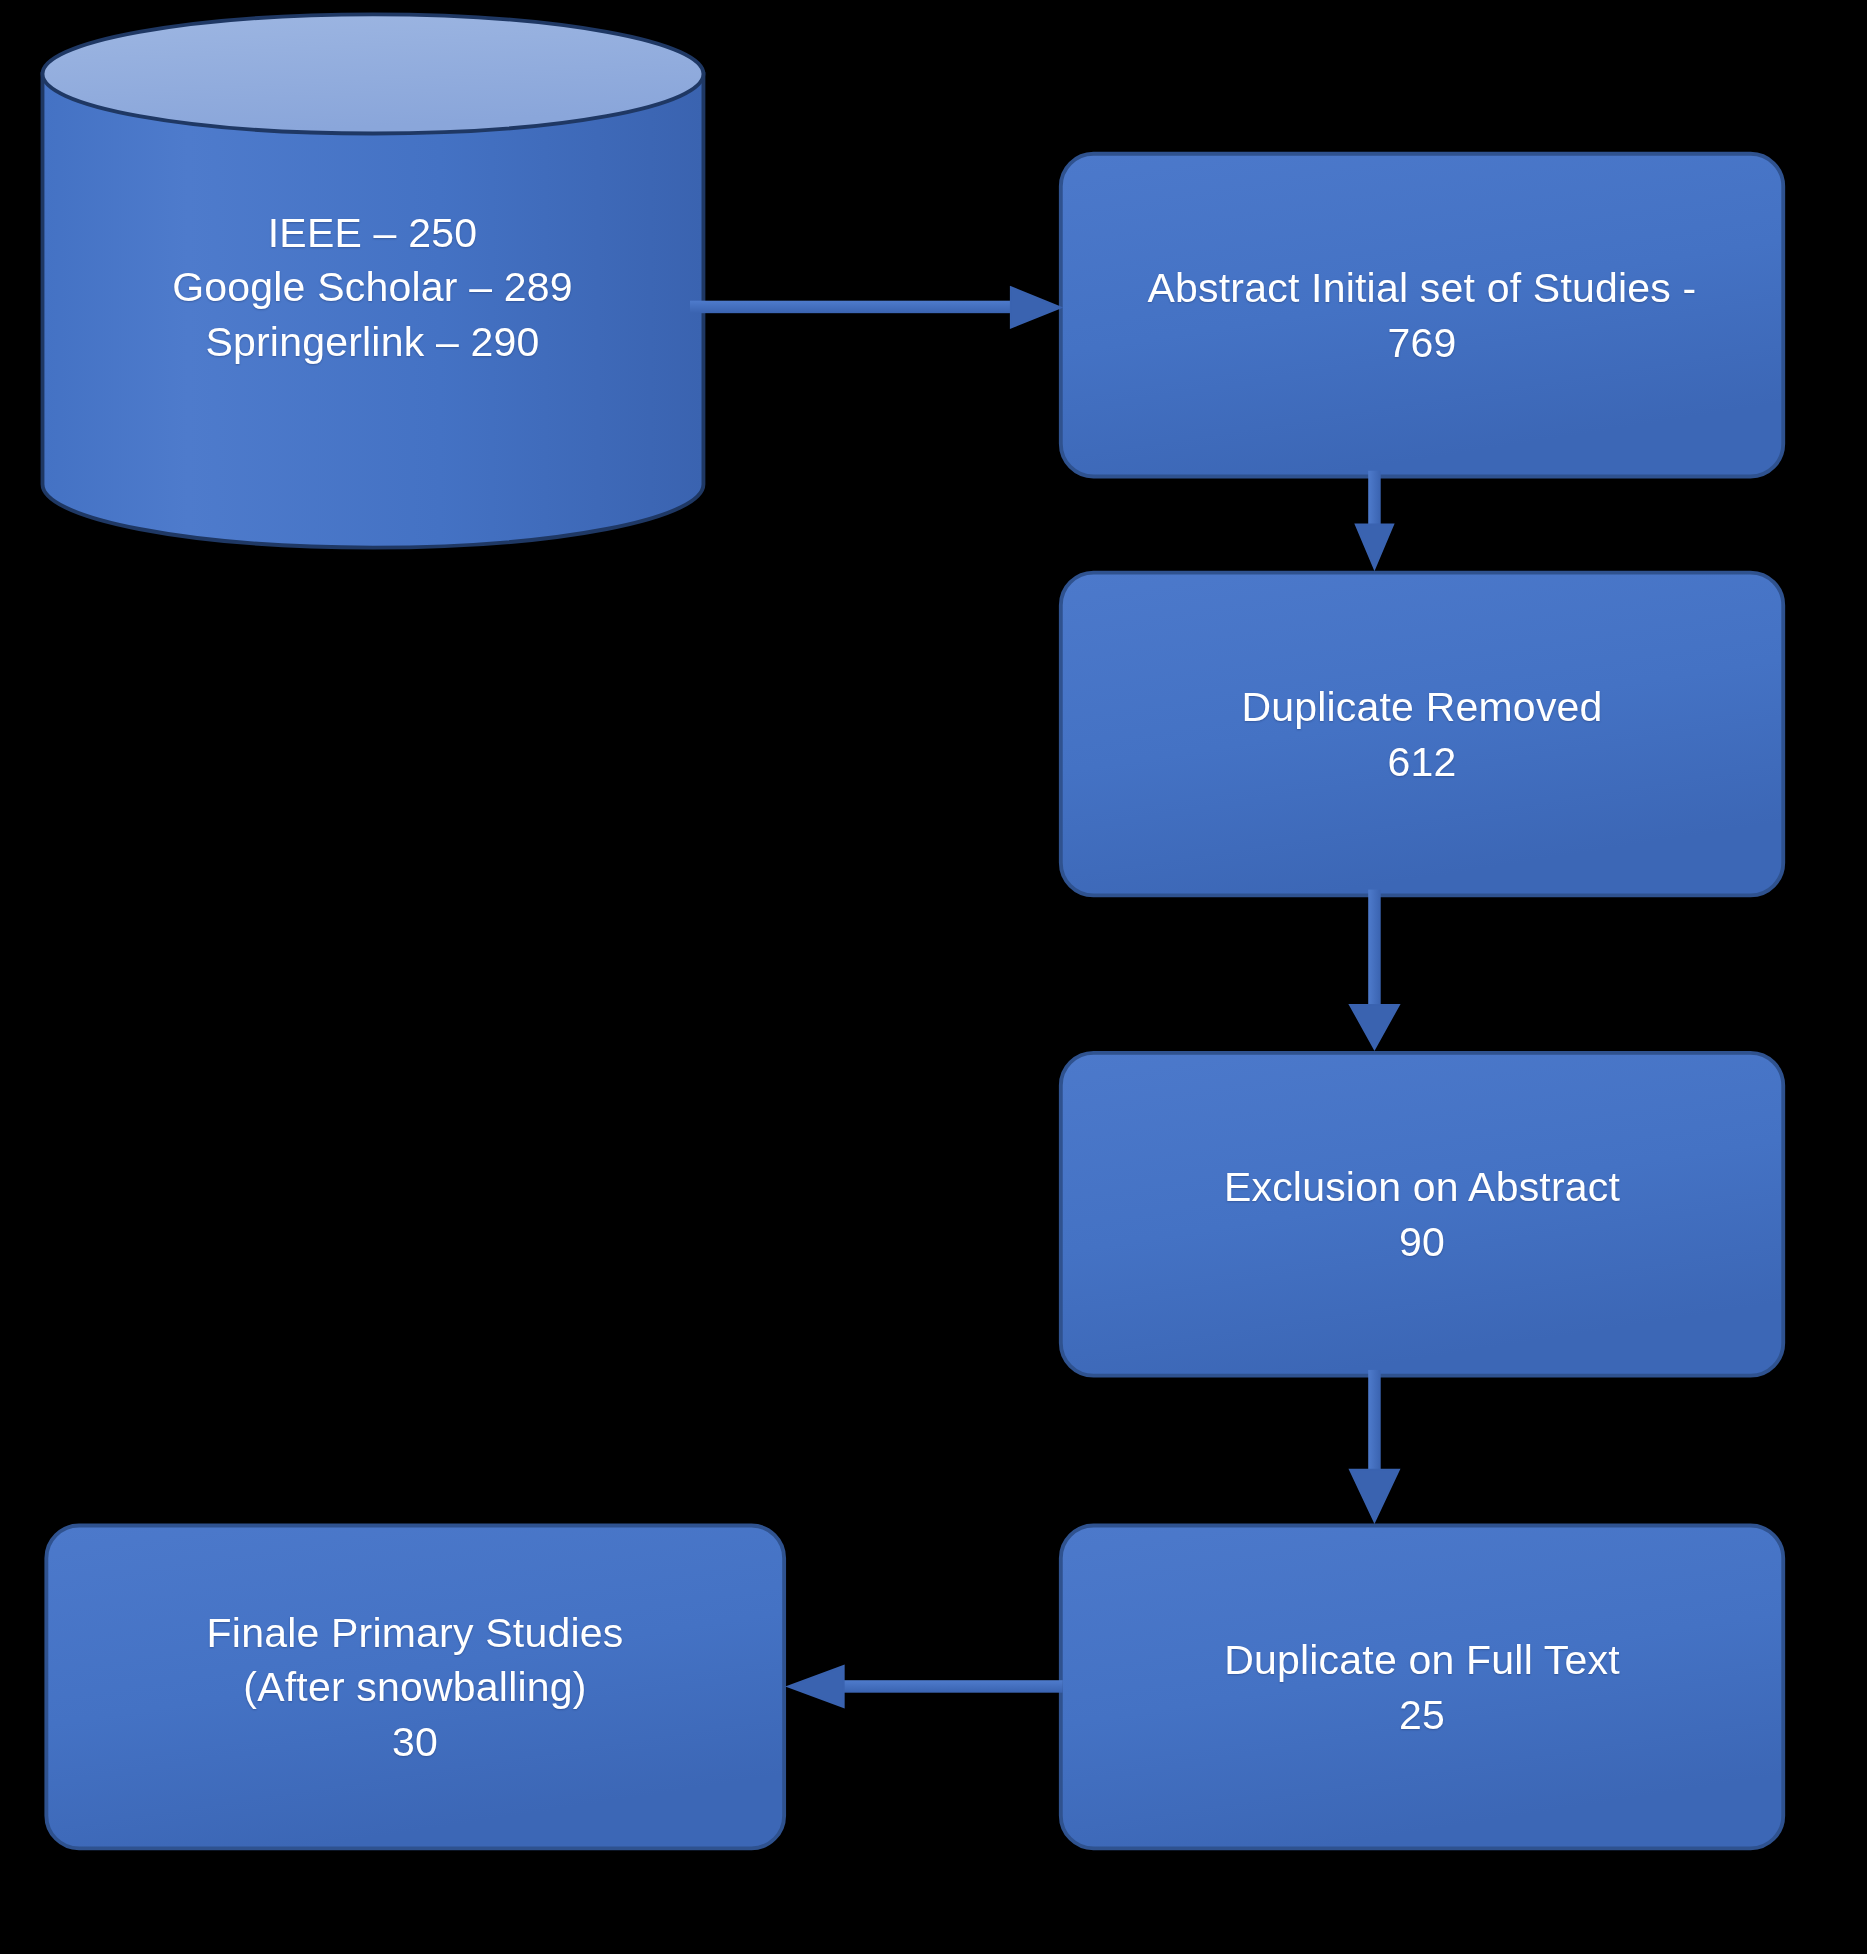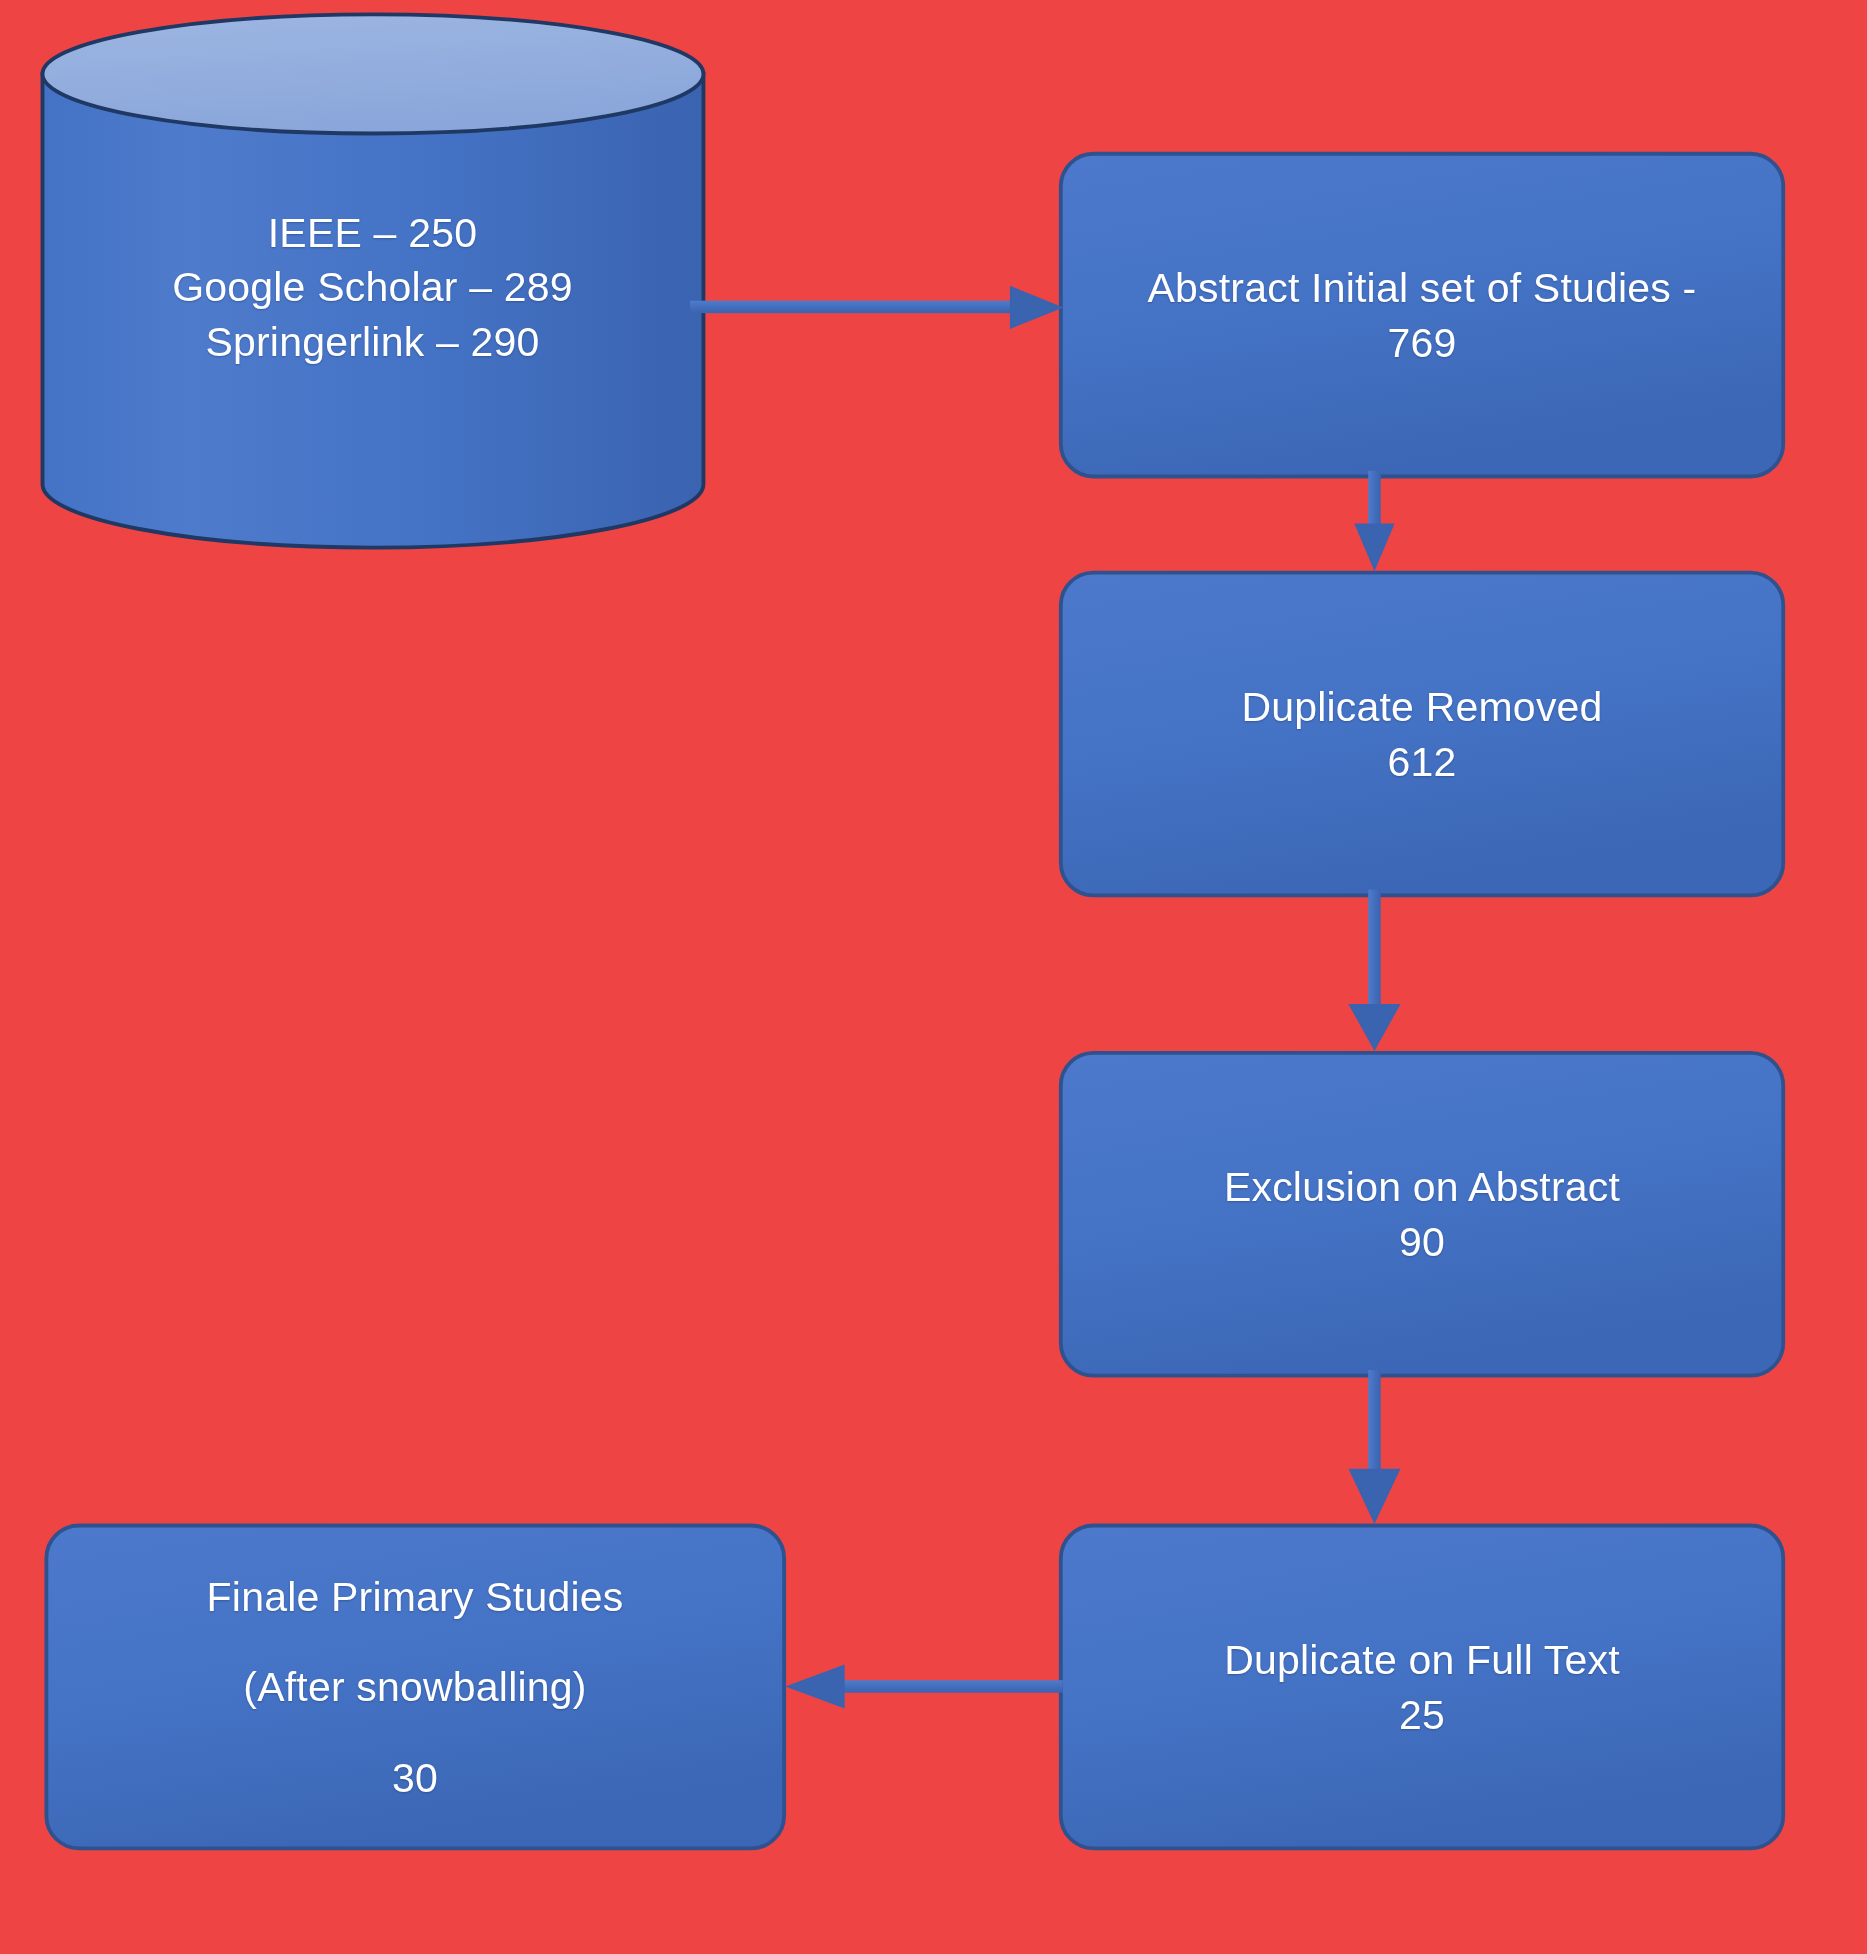--- a/index.html
+++ b/index.html
@@ -8,21 +8,21 @@
     padding: 0;
     background: #ffffff;
   }
   body {
     font-family: "Liberation Sans", sans-serif;
   }
   #canvas {
     position: relative;
     width: 1868px;
     height: 1954px;
-    background: #ef4444;
+    background: #000000;
     overflow: hidden;
   }
   svg.layer {
     position: absolute;
     left: 0;
     top: 0;
     width: 1868px;
     height: 1954px;
     pointer-events: none;
   }
@@ -167,20 +167,20 @@
     <span class="ln">90</span>
   </div>
 
   <div class="hit" style="left:1061px; top:1526px; width:722px; height:323px; border-radius:33px;"></div>
   <div class="node-label" style="left:1061px; top:1526px; width:722px; height:323px;">
     <span class="ln">Duplicate on Full Text</span>
     <span class="ln">25</span>
   </div>
 
   <div class="hit" style="left:46px; top:1526px; width:738px; height:323px; border-radius:33px;"></div>
-  <div class="node-label" style="left:46px; top:1526px; width:738px; height:323px;gap:36px;">
+  <div class="node-label" style="left:46px; top:1526px; width:738px; height:323px;">
     <span class="ln">Finale Primary Studies</span>
     <span class="ln">(After snowballing)</span>
     <span class="ln">30</span>
   </div>
 
 </div>
 
 
 </body></html>

